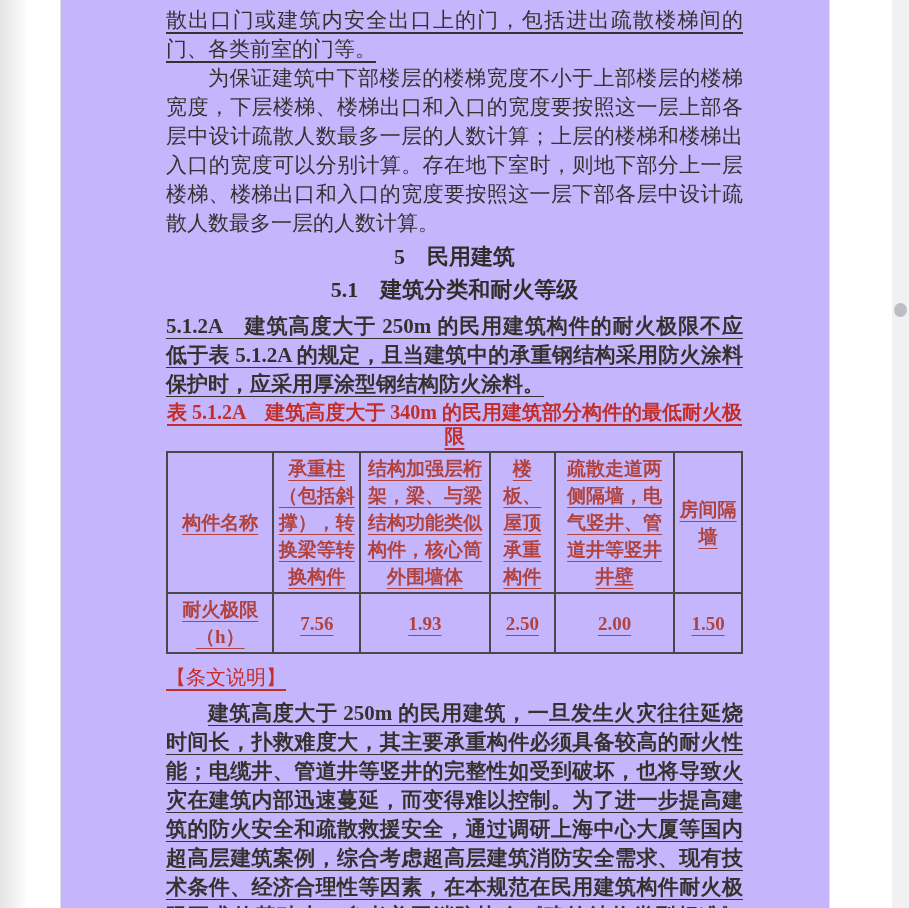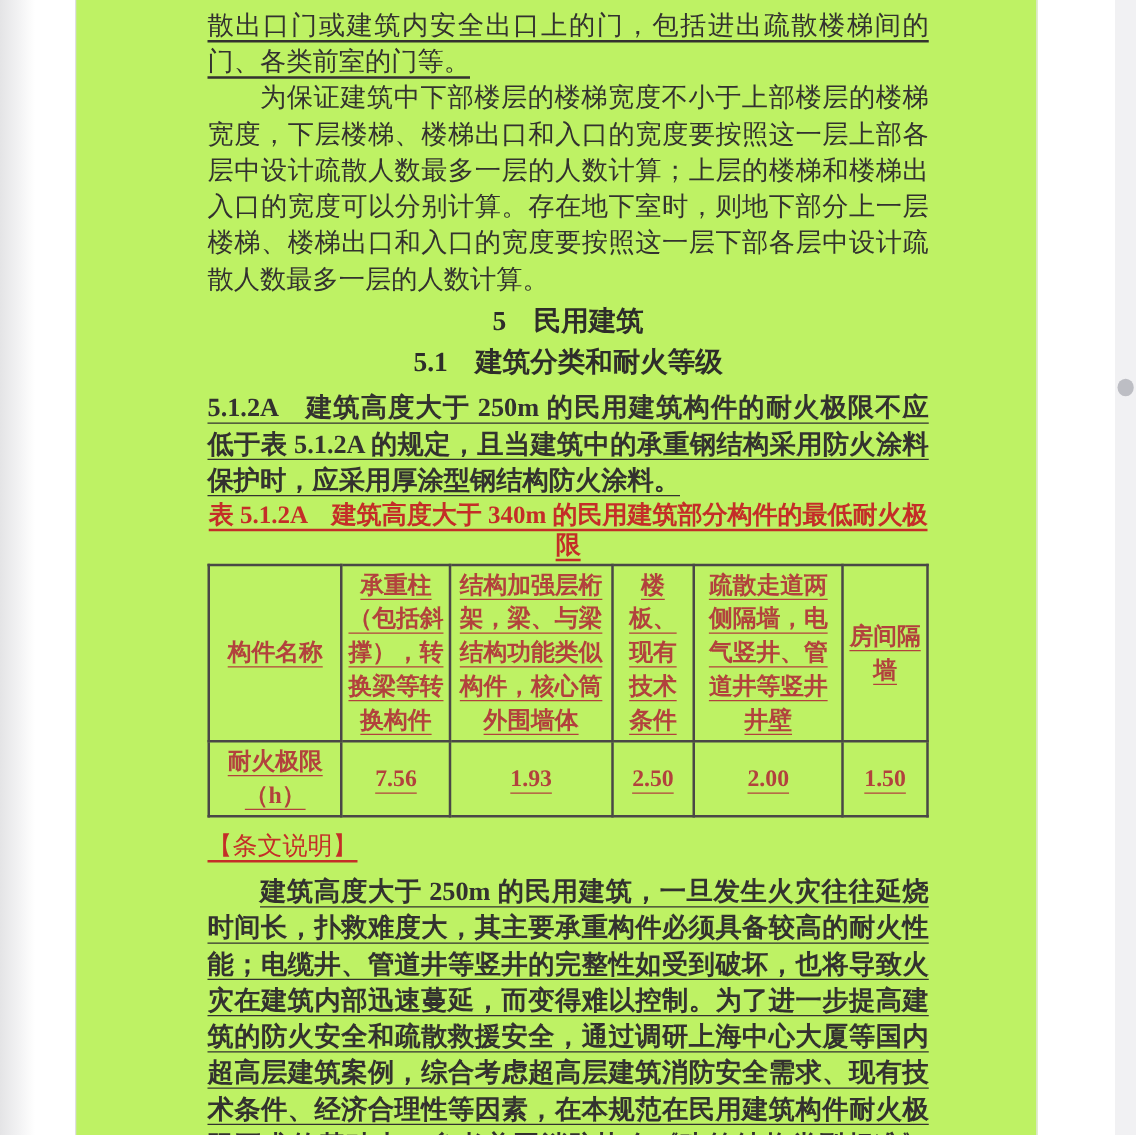--- a/index.html
+++ b/index.html
@@ -13,21 +13,21 @@
   .left-shade {
     position: absolute; left: 0; top: 0;
     width: 28px; height: 100%;
     background: linear-gradient(to right, #e4e4e6, rgba(255,255,255,0));
     pointer-events: none;
   }
   
   .doc-page {
     position: absolute; left: 60px; top: 0;
     width: 770px; height: 908px;
-    background: #bef264;
+    background: #c4b5fd;
     border-left: 1px solid #dfdfe1;
     border-right: 1px solid #e3e3e5;
     padding: 6px 86px 0 105px;
     overflow: hidden;
   }
   .doc-page, .doc-page p, .doc-page td {
     font-size: 21px;
     line-height: 29px;
     color: #33322f;
   }
@@ -129,21 +129,21 @@
       <col style="width:22.5%">
       <col style="width:11.4%">
       <col style="width:20.7%">
       <col style="width:11.8%">
     </colgroup>
     <tbody>
         <tr class="hdr">
       <td><span class="red">构件名称</span></td>
       <td><span class="red">承重柱（包括斜撑），转换梁等转换构件</span></td>
       <td><span class="red">结构加强层桁架，梁、与梁结构功能类似构件，核心筒外围墙体</span></td>
-      <td><span class="red">楼板、现有技术条件</span></td>
+      <td><span class="red">楼板、屋顶承重构件</span></td>
       <td><span class="red">疏散走道两侧隔墙，电气竖井、管道井等竖井井壁</span></td>
       <td><span class="red">房间隔墙</span></td>
     </tr>
     <tr class="val">
       <td><span class="red">耐火极限（h）</span></td>
       <td><span class="red">7.56</span></td>
       <td><span class="red">1.93</span></td>
       <td><span class="red">2.50</span></td>
       <td><span class="red">2.00</span></td>
       <td><span class="red">1.50</span></td>

